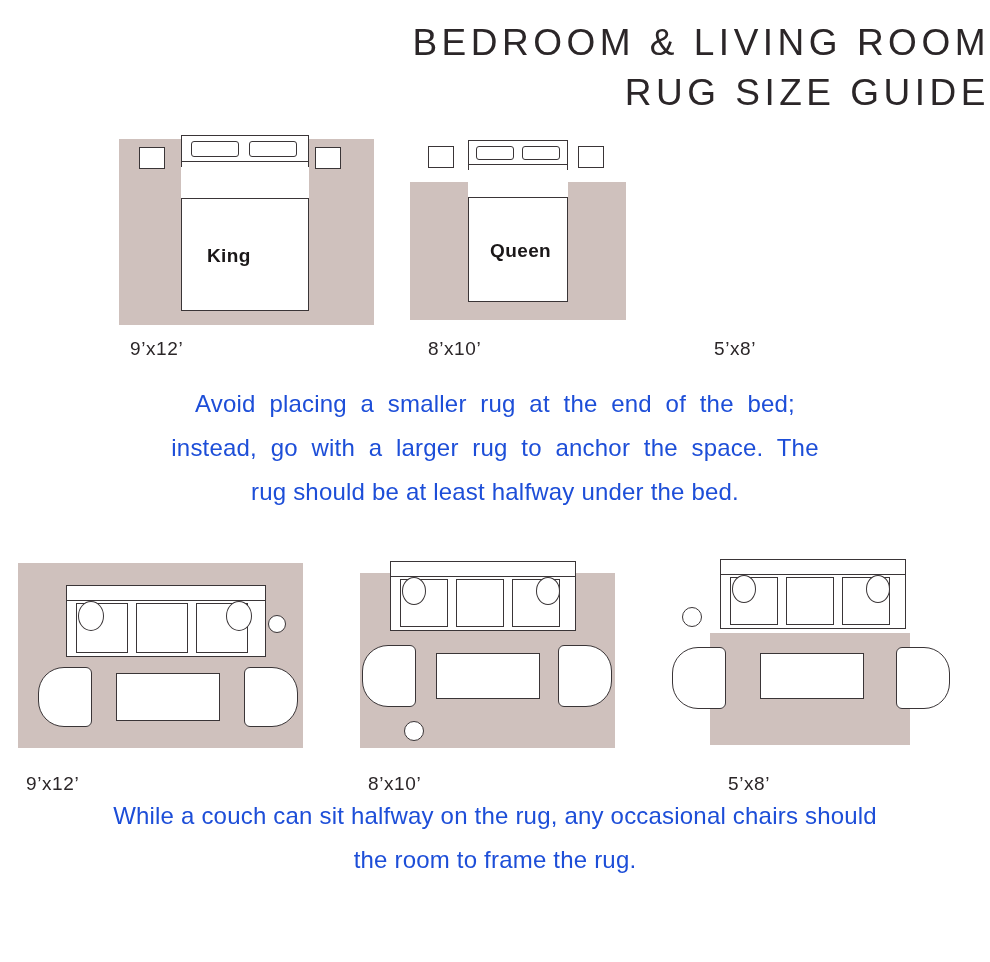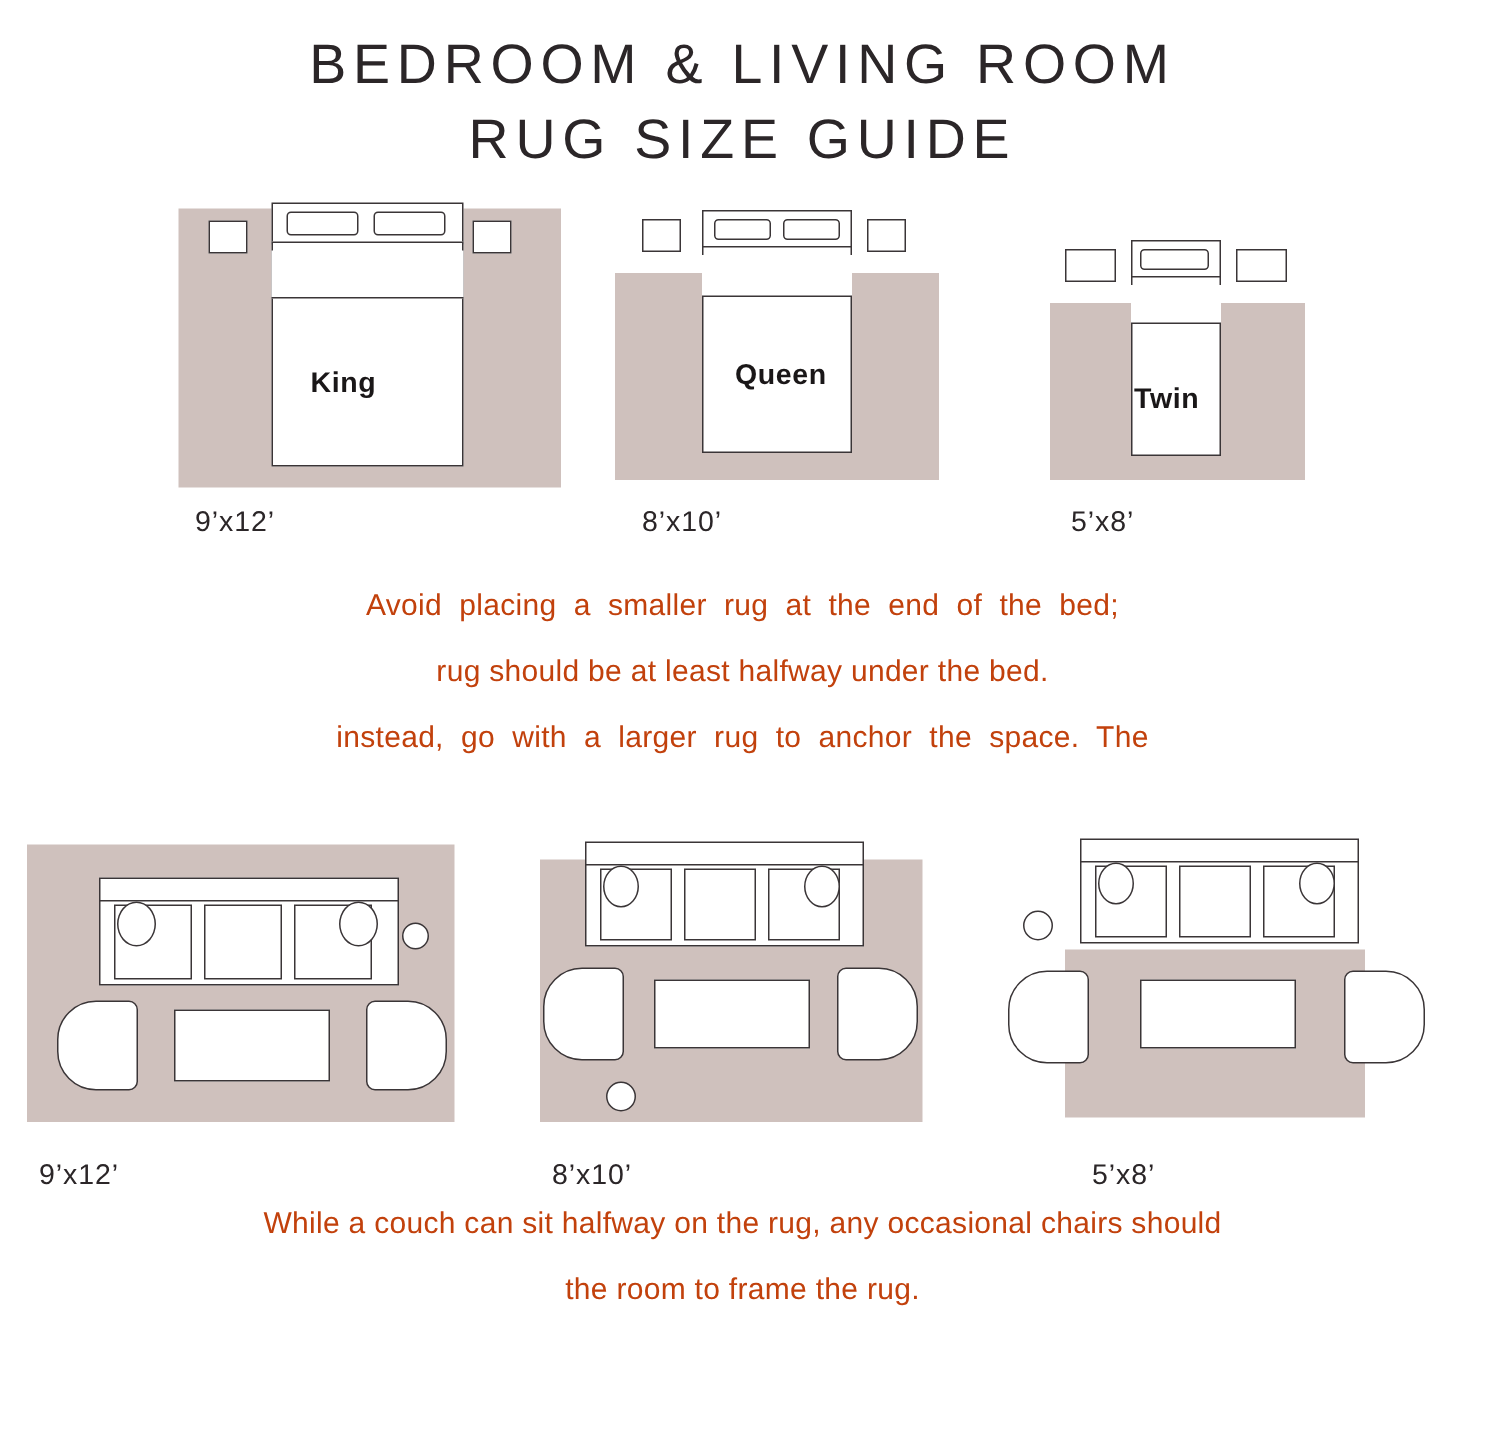--- a/index.html
+++ b/index.html
@@ -20,21 +20,21 @@
     width: 990px;
     height: 962px;
   }
 
   
   .title-block {
     position: absolute;
     top: 18px;
     left: 0;
     width: 990px;
-    text-align: center;
+    text-align: right;
   }
   .title-line {
     font-family: "Liberation Sans", sans-serif;
     font-size: 37px;
     letter-spacing: 4.5px;
     font-weight: 400;
     color: #2b2628;
     line-height: 50px;
     white-space: pre;
   }
@@ -79,23 +79,23 @@
   .rnd { border-radius: 50%; }
 
   
   .para {
     position: absolute;
     left: 0;
     width: 990px;
     text-align: center;
   }
   .para .pline {
-    font-size: 20px;
+    font-size: 24px;
     line-height: 44px;
-    color: #c2410c;
+    color: #1d4ed8;
     white-space: pre;
     letter-spacing: 0.2px;
   }
   .tracked2 { letter-spacing: 1.6px; }
   .tracked3 { letter-spacing: 0.3px; }
 </style>
 </head>
 <body>
 
 <div id="page">
@@ -131,37 +131,27 @@
       <div class="ln" style="left:168px; top:6px; width:26px; height:22px;"></div>
       <div class="ln" style="left:58px; top:0px; width:100px; height:26px;"></div>
       <div class="ln" style="left:66px; top:6px; width:38px; height:14px; border-radius:3px;"></div>
       <div class="ln" style="left:112px; top:6px; width:38px; height:14px; border-radius:3px;"></div>
       <div class="ln" style="left:58px; top:24px; width:100px; height:138px;"></div>
       <div class="ln" style="left:58px; top:30px; width:100px; height:28px; border-left:none; border-right:none; border-top:none;"></div>
       <div class="lbl" style="left:80px; top:100px;">Queen</div>
     </div>
     <div class="cap" style="left:404px; top:208px;">8’x10’</div>
 
-    <div class="cell" style="left:676px; top:28px; width:170px; height:165px;">
-      <div class="rug" style="left:0; top:44px; width:170px; height:118px;"></div>
-      <div class="ln" style="left:10px; top:8px; width:34px; height:22px;"></div>
-      <div class="ln" style="left:124px; top:8px; width:34px; height:22px;"></div>
-      <div class="ln" style="left:54px; top:2px; width:60px; height:26px;"></div>
-      <div class="ln" style="left:60px; top:8px; width:46px; height:14px; border-radius:3px;"></div>
-      <div class="ln" style="left:54px; top:26px; width:60px; height:120px;"></div>
-      <div class="ln" style="left:54px; top:32px; width:60px; height:26px; border-left:none; border-right:none; border-top:none;"></div>
-      <div class="lbl" style="left:56px; top:98px;">Twin</div>
-    </div>
     <div class="cap" style="left:690px; top:208px;">5’x8’</div>
   </div>
 
   <div class="para" style="top:382px;">
     <div class="pline tracked2">Avoid  placing  a  smaller  rug  at  the  end  of  the  bed;</div>
+    <div class="pline tracked2">instead,  go  with  a  larger  rug  to  anchor  the  space.  The</div>
     <div class="pline tracked3">rug should be at least halfway under the bed.</div>
-    <div class="pline tracked2">instead,  go  with  a  larger  rug  to  anchor  the  space.  The</div>
   </div>
 
   <div class="diagram-row" style="top:555px; height:245px;">
 
     <div class="cell" style="left:18px; top:0px; width:285px; height:200px;">
       <div class="rug" style="left:0; top:8px; width:285px; height:185px;"></div>
 
       <div class="ln" style="left:48px; top:30px; width:200px; height:72px;"></div>
       <div class="ln nofill" style="left:48px; top:30px; width:200px; height:16px; border-left:none; border-right:none; border-top:none;"></div>
       <div class="ln" style="left:58px; top:48px; width:52px; height:50px;"></div>

